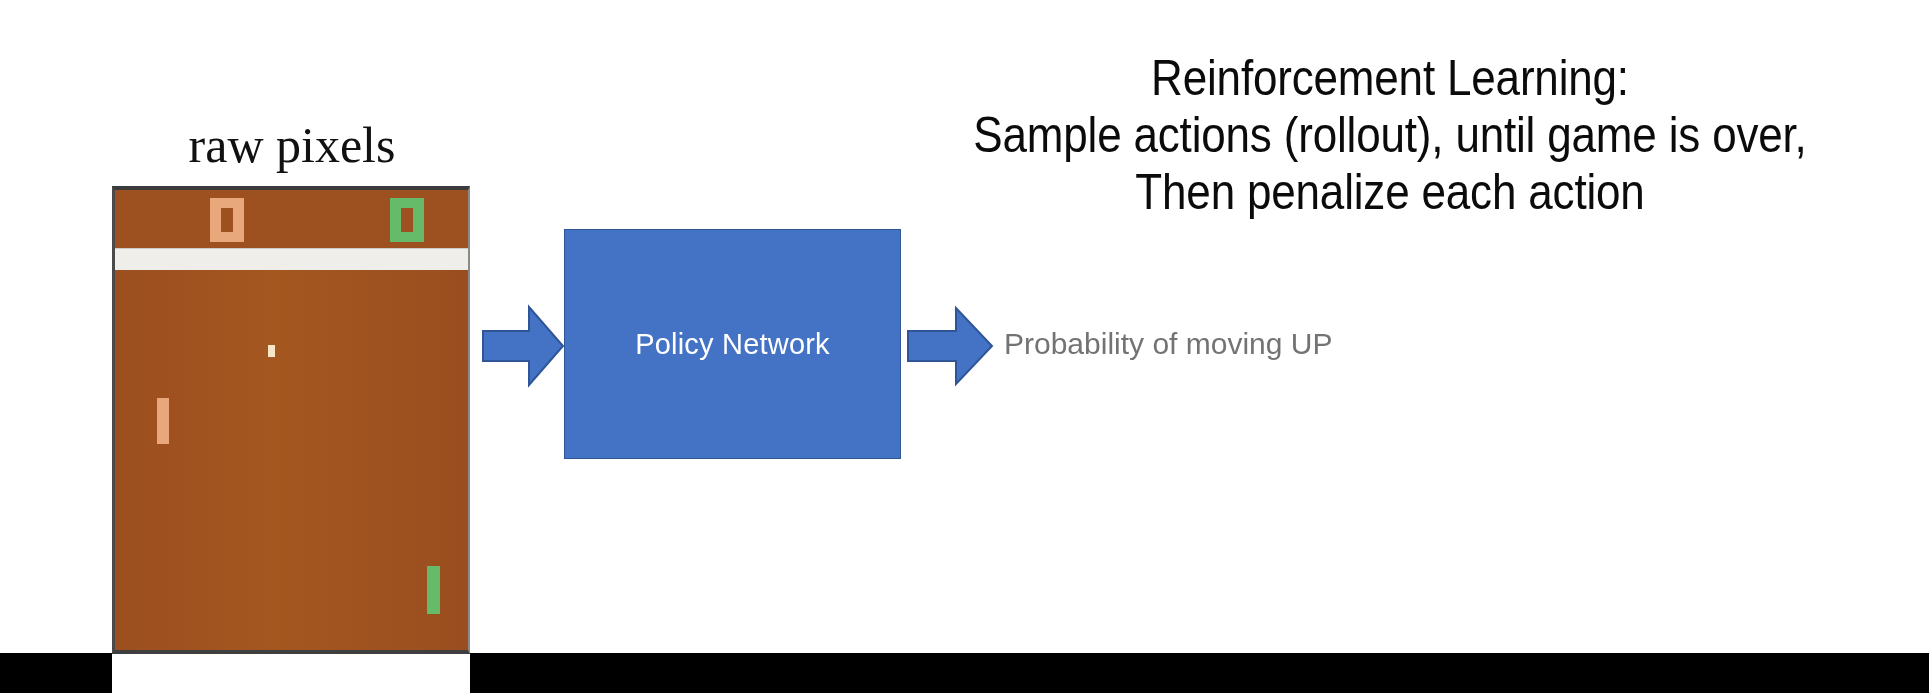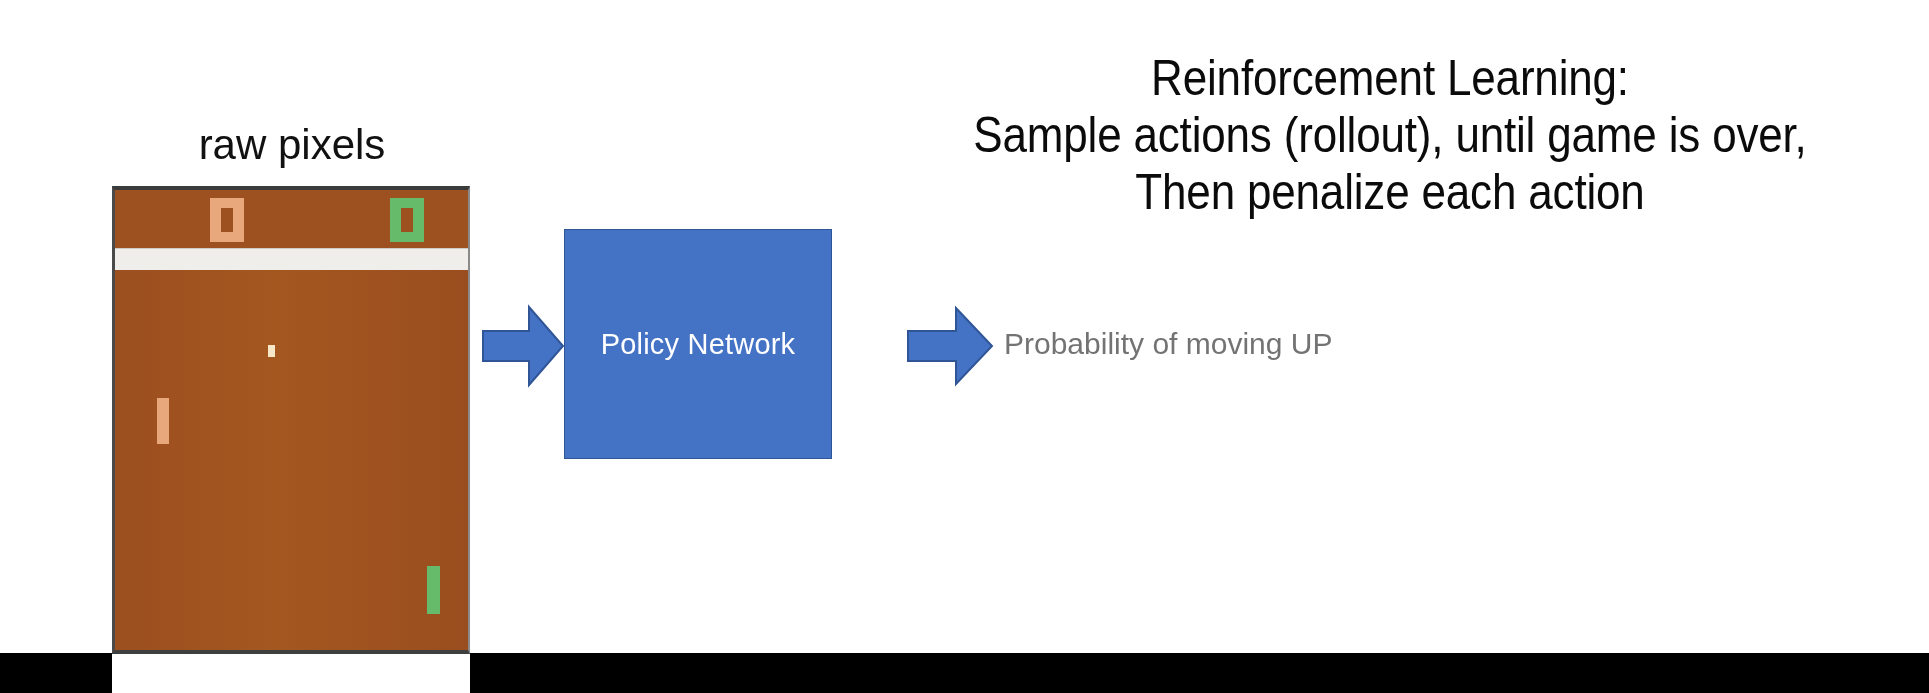--- a/index.html
+++ b/index.html
@@ -34,24 +34,24 @@
   }
   #rl-title .tline { display: block; }
 
   
   #raw-pixels-label {
     position: absolute;
     left: 112px;
     top: 120px;
     width: 360px;
     text-align: center;
-    font-size: 42px;
+    font-size: 50px;
     line-height: 50px;
     color: #111111;
-    font-family: Liberation Sans, sans-serif;
+    font-family: Liberation Serif, serif;
   }
 
   
   #pong-frame {
     position: absolute;
     left: 112px;
     top: 186px;
     width: 358px;
     height: 468px;
     background: #5e5e5e;
@@ -120,21 +120,21 @@
     width: 7px;
     height: 12px;
     background: #f6e7c8;
   }
 
   
   #policy-box {
     position: absolute;
     left: 564px;
     top: 229px;
-    width: 268px;
+    width: 337px;
     height: 230px;
     background: #4472c4;
     box-sizing: border-box;
     border: 1px solid #2f5597;
     display: flex;
     align-items: center;
     justify-content: center;
   }
   #policy-label {
     color: #ffffff;

